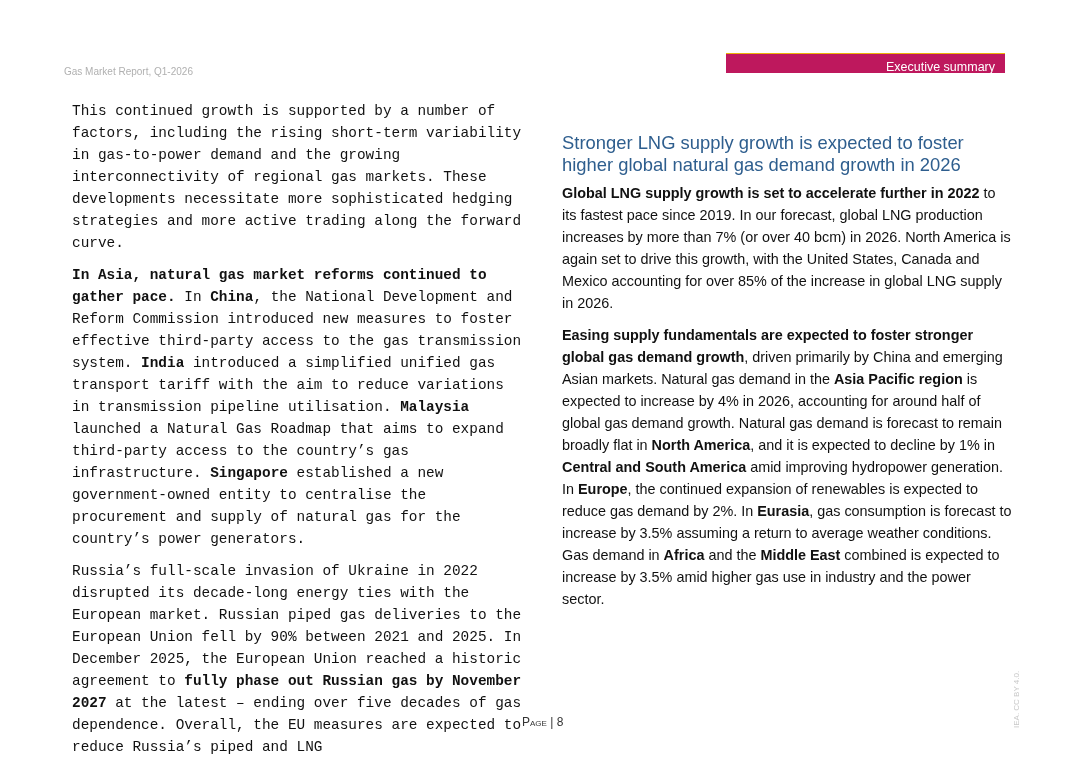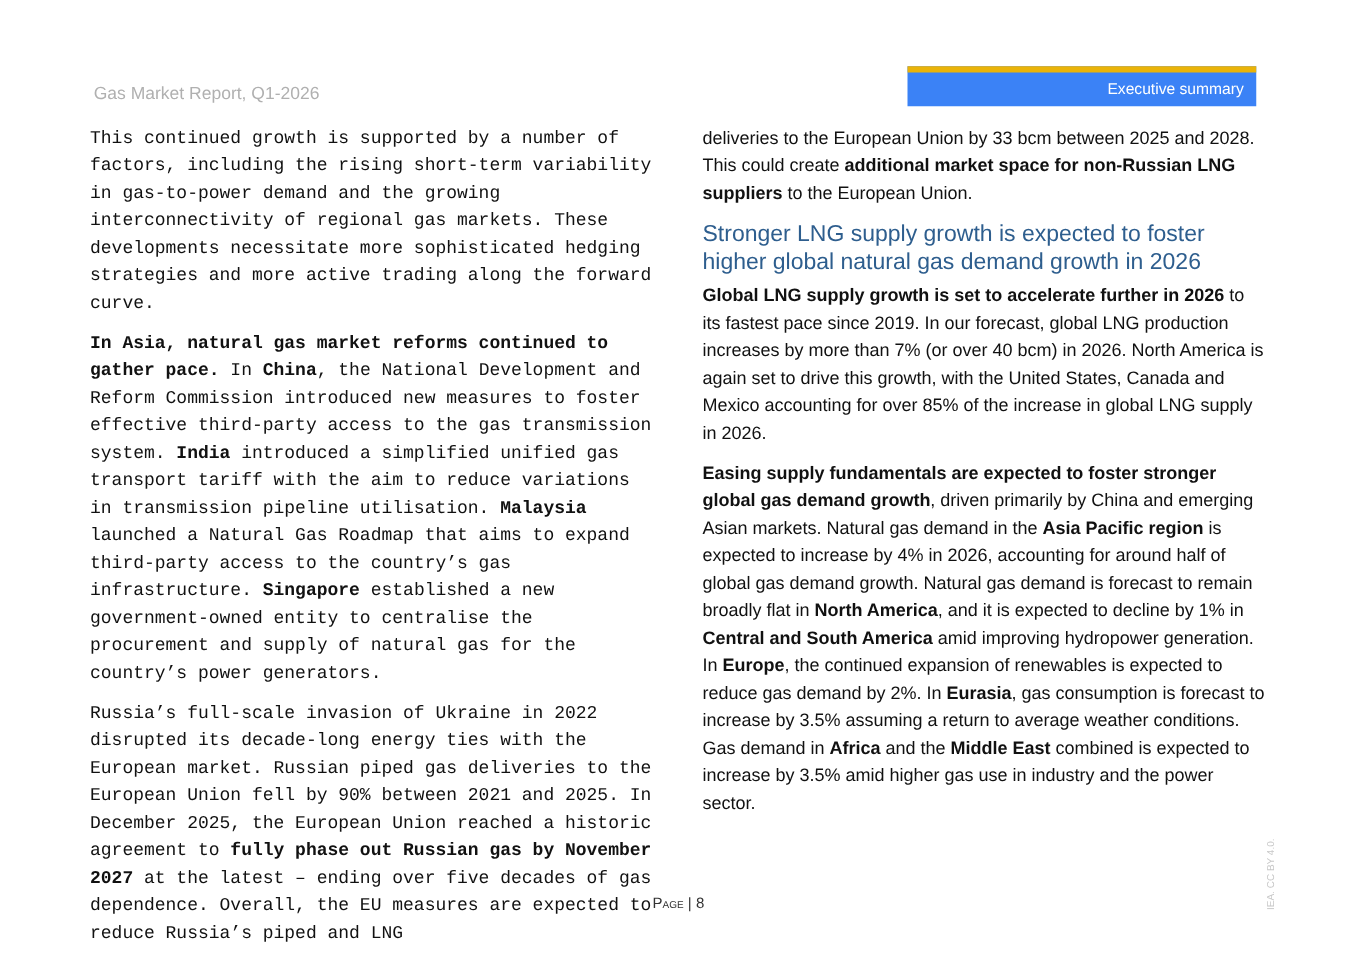--- a/index.html
+++ b/index.html
@@ -1,38 +1,38 @@
 <!DOCTYPE html>
 <html><head>
   <meta charset="utf-8">
   <style>
     html, body { margin: 0; padding: 0; }
     body {
       width: 1080px; height: 764px; background: #ffffff; position: relative; overflow: hidden;
       font-family: "Liberation Sans", sans-serif; color: #111111;
     }
     .running-title {
-      position: absolute; left: 75px; top: 66px; font-size: 14px; color: #b0b0b0;
+      position: absolute; left: 64px; top: 66px; font-size: 10px; color: #b0b0b0;
     }
     .section-bar {
-      position: absolute; left: 726px; top: 53px; width: 279px; height: 32px;
-      background: #3b82f6; border-top: 5px solid #eab308;
+      position: absolute; left: 726px; top: 53px; width: 279px; height: 20px;
+      background: #be185d; border-top: 1px solid #eab308;
       color: #ffffff; font-size: 12.5px; box-sizing: border-box;
       text-align: right; padding: 6px 10px 0 0;
     }
     .col {
       position: absolute; top: 100px; width: 450px;
       font-size: 14.4px; line-height: 22px;
     }
     .col-left { left: 72px; font-family: Liberation Mono, monospace; }
     .col-right { left: 562px; }
     p { margin: 0 0 10px 0; }
     b { font-weight: bold; }
     h2 {
-      margin: 0 0 6px 0; font-weight: normal; font-size: 18.4px; line-height: 22px;
+      margin: 32px 0 6px 0; font-weight: normal; font-size: 18.4px; line-height: 22px;
       color: #2e5e8e;
     }
     .page-num {
       position: absolute; left: 522px; top: 715px; font-size: 12px; color: #333333;
     }
     .page-num .smallcaps { font-variant: small-caps; }
     .license {
       position: absolute; left: 1012px; top: 728px; font-size: 8px; color: #c8c8c8;
       transform: rotate(-90deg); transform-origin: left top; white-space: nowrap;
     }
@@ -45,20 +45,19 @@
   <span>Executive summary</span>
 </div>
 
 <div class="col col-left">
   <p>This continued growth is supported by a number of factors, including the rising short-term variability in gas-to-power demand and the growing interconnectivity of regional gas markets. These developments necessitate more sophisticated hedging strategies and more active trading along the forward curve.</p>
   <p><b>In Asia, natural gas market reforms continued to gather pace.</b><span> In </span><b>China</b><span>, the National Development and Reform Commission introduced new measures to foster effective third-party access to the gas transmission system. </span><b>India</b><span> introduced a simplified unified gas transport tariff with the aim to reduce variations in transmission pipeline utilisation. </span><b>Malaysia</b><span> launched a Natural Gas Roadmap that aims to expand third-party access to the country’s gas infrastructure. </span><b>Singapore</b><span> established a new government-owned entity to centralise the procurement and supply of natural gas for the country’s power generators.</span></p>
   <p><span>Russia’s full-scale invasion of Ukraine in 2022 disrupted its decade-long energy ties with the European market. Russian piped gas deliveries to the European Union fell by 90% between 2021 and 2025. In December 2025, the European Union reached a historic agreement to </span><b>fully phase out Russian gas by November 2027</b><span> at the latest – ending over five decades of gas dependence. Overall, the EU measures are expected to reduce Russia’s piped and LNG</span></p>
 </div>
 
 <div class="col col-right">
-  <p><span>deliveries to the European Union by 33 bcm between 2025 and 2028. This could create </span><b>additional market space for non-Russian LNG suppliers</b><span> to the European Union.</span></p>
   <h2>Stronger LNG supply growth is expected to foster higher global natural gas demand growth in 2026</h2>
-  <p><b>Global LNG supply growth is set to accelerate further in 2026</b><span> to its fastest pace since 2019. In our forecast, global LNG production increases by more than 7% (or over 40 bcm) in 2026. North America is again set to drive this growth, with the United States, Canada and Mexico accounting for over 85% of the increase in global LNG supply in 2026.</span></p>
+  <p><b>Global LNG supply growth is set to accelerate further in 2022</b><span> to its fastest pace since 2019. In our forecast, global LNG production increases by more than 7% (or over 40 bcm) in 2026. North America is again set to drive this growth, with the United States, Canada and Mexico accounting for over 85% of the increase in global LNG supply in 2026.</span></p>
   <p><b>Easing supply fundamentals are expected to foster stronger global gas demand growth</b><span>, driven primarily by China and emerging Asian markets. Natural gas demand in the </span><b>Asia Pacific region</b><span> is expected to increase by 4% in 2026, accounting for around half of global gas demand growth. Natural gas demand is forecast to remain broadly flat in </span><b>North America</b><span>, and it is expected to decline by 1% in </span><b>Central and South America</b><span> amid improving hydropower generation. In </span><b>Europe</b><span>, the continued expansion of renewables is expected to reduce gas demand by 2%. In </span><b>Eurasia</b><span>, gas consumption is forecast to increase by 3.5% assuming a return to average weather conditions. Gas demand in </span><b>Africa</b><span> and the </span><b>Middle East</b><span> combined is expected to increase by 3.5% amid higher gas use in industry and the power sector.</span></p>
 </div>
 
 <div class="page-num"><span class="smallcaps">Page</span><span> | </span><span>8</span></div>
 <div class="license">IEA. CC BY 4.0.</div>
 
 </body></html>

